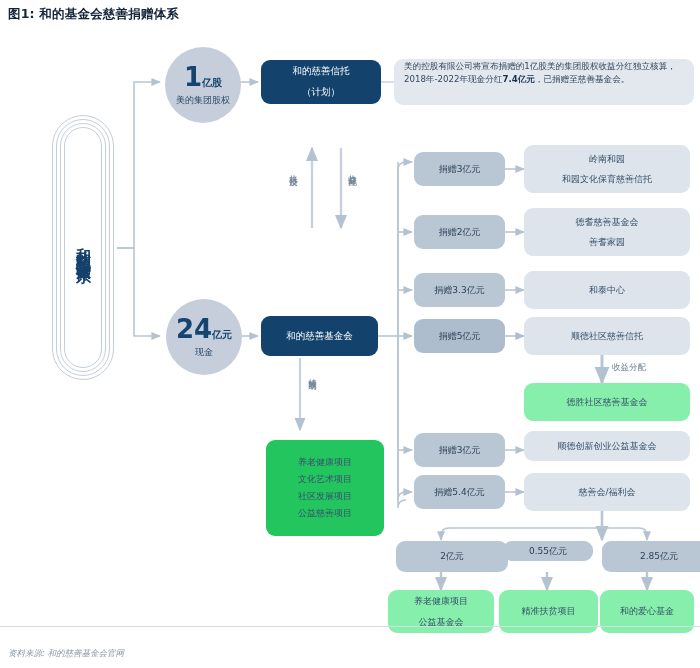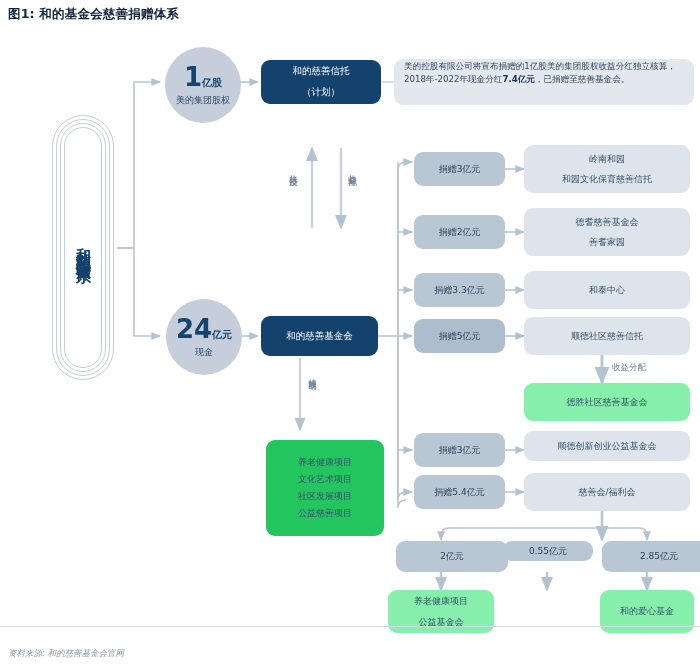--- a/index.html
+++ b/index.html
@@ -289,20 +289,23 @@
     <span>0.55亿元</span>
   </div>
   <div class="node pill" style="left:602px;top:541px;width:114px;height:31px;">
     <span>2.85亿元</span>
   </div>
 
   <div class="node light pale" style="left:388px;top:590px;width:106px;height:43px;flex-direction:column;">
     <span>养老健康项目</span>
     <span>公益基金会</span>
   </div>
+  <div class="node light pale" style="left:499px;top:590px;width:99px;height:43px;">
+    <span>精准扶贫项目</span>
+  </div>
   <div class="node light pale" style="left:600px;top:590px;width:94px;height:43px;">
     <span>和的爱心基金</span>
   </div>
 
   <div class="rule"></div>
   <div class="source">资料来源: 和的慈善基金会官网</div>
 
 </div>
 
 </body></html>

